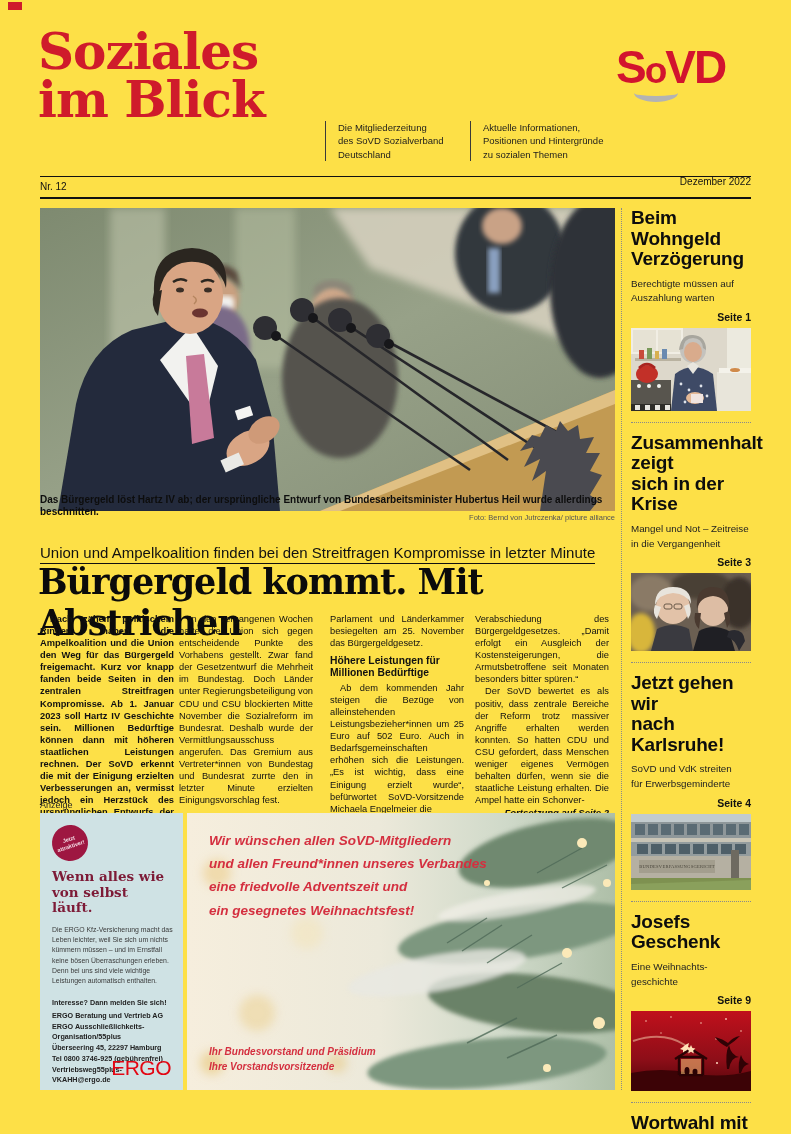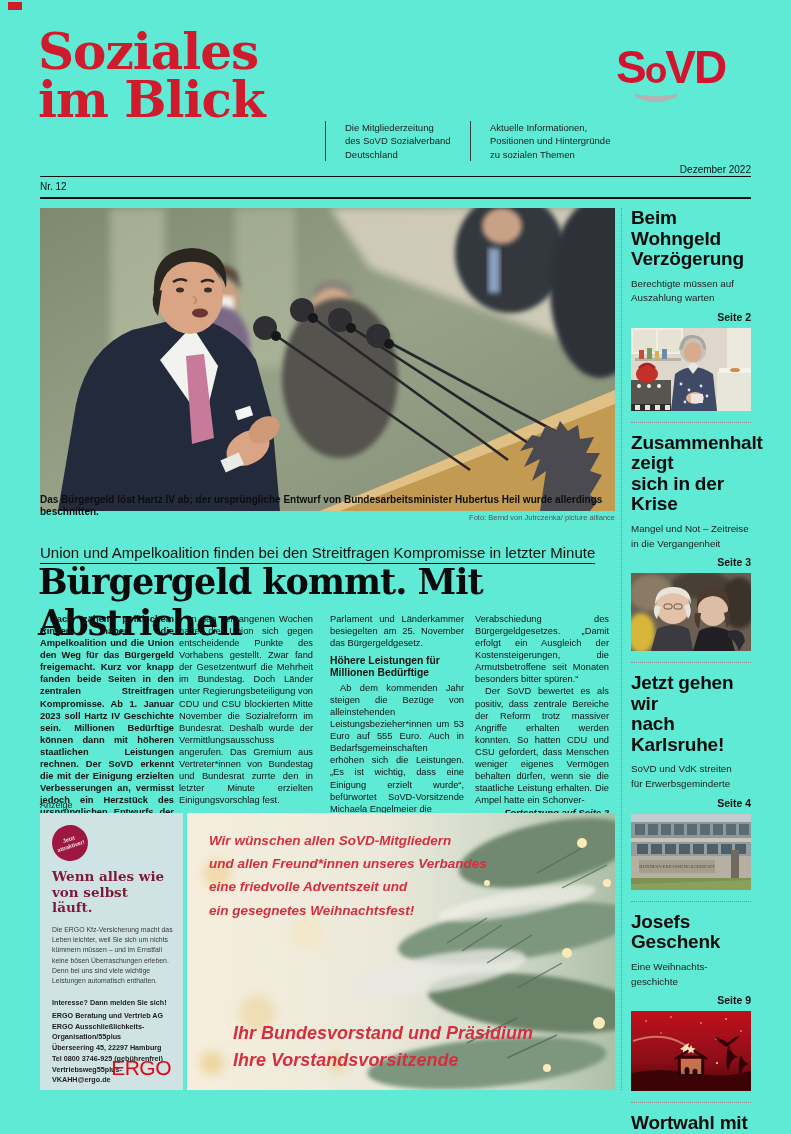--- a/index.html
+++ b/index.html
@@ -1,37 +1,37 @@
 <!DOCTYPE html>
 <html><head>
 <meta charset="utf-8">
 <style>
   * { margin:0; padding:0; box-sizing:border-box; }
   html,body { background:#e8e8e8; }
   body { font-family:"Liberation Sans", sans-serif; }
-  .page { position:relative; width:791px; height:1134px; background:#5eead4; margin:0 auto; overflow:hidden; }
+  .page { position:relative; width:791px; height:1134px; background:#fde047; margin:0 auto; overflow:hidden; }
   .abs { position:absolute; }
   .pre { white-space:pre-line; }
 
   
   .print-mark { left:8px; top:2px; width:14px; height:8px; background:#cf1b2b; }
   .masthead-title { left:38px; top:28px; font-family:"DejaVu Serif", serif; font-weight:bold;
                     font-size:50px; line-height:0.96; color:#cf1b2b; letter-spacing:-1px; }
   .info-col { top:121px; width:138px; font-size:9.5px; line-height:1.4; color:#1c1c1c; }
-  .info-col.lined { border-left:1px solid #3a3a3a; padding-left:19px; }
+  .info-col.lined { border-left:1px solid #3a3a3a; padding-left:12px; }
   .logo { left:616px; top:40px; color:#d2142e; font-weight:bold; letter-spacing:-2px; }
   .logo .big { font-size:46px; }
   .logo .small-o { font-size:37px; }
   .logo-swoosh { left:634px; top:84px; width:44px; height:18px; border-bottom:6px solid #b3b3b3; border-radius:50%; }
 
   
   .rule-top { left:40px; top:176px; width:711px; border-top:1px solid #111; }
   .rule-bottom { left:40px; top:197px; width:711px; border-top:2px solid #111; }
   .issue-no { left:40px; top:181px; font-size:10px; color:#111; }
-  .issue-date { top:164px; right:40px; font-size:10px; color:#111; }
+  .issue-date { top:176px; right:40px; font-size:10px; color:#111; }
 
   
   .main-photo { left:40px; top:208px; width:575px; height:303px; overflow:hidden; background:#8e987f; }
   .photo-credit { top:513px; left:40px; width:575px; text-align:right; font-size:7.5px; color:#555; }
   .lead-caption { top:494px; left:40px; width:575px; font-size:10px; font-weight:bold; color:#0d0d0d; line-height:1.2; }
   .kicker { top:544px; left:40px; font-size:15px; color:#111; border-bottom:1px solid #111; padding-bottom:2px; }
   .headline { top:561px; left:38px; width:580px; font-family:"DejaVu Serif", serif; font-weight:bold;
               font-size:35px; color:#0b0b0b; letter-spacing:-1px; }
   .bcol { top:613px; width:134px; font-size:9.3px; line-height:1.3; color:#111; text-align:justify; }
   .bcol p { text-indent:10px; }
@@ -53,22 +53,22 @@
   .ad-cta { margin-top:11px; font-size:7.2px; font-weight:bold; color:#222; }
   .ad-contact { margin-top:4px; font-size:7.2px; font-weight:bold; line-height:1.5; color:#222; }
   .ad-logo { position:absolute; right:12px; bottom:10px; font-size:21px; font-weight:normal;
              color:#e30613; letter-spacing:-0.5px; }
 
   
   .greeting { left:187px; top:813px; width:512px; height:277px; overflow:hidden; }
   .greeting svg { position:absolute; left:0; top:0; }
   .greeting-message { position:absolute; left:22px; top:16px; width:290px; font-size:13.5px; font-weight:bold;
                       font-style:italic; color:#d42f3f; line-height:1.72; }
-  .greeting-signoff { position:absolute; left:22px; bottom:16px; font-size:18px; font-weight:bold;
-                      font-style:italic; color:#d42f3f; line-height:1.5;margin-left:24px; }
+  .greeting-signoff { position:absolute; left:22px; bottom:16px; font-size:10px; font-weight:bold;
+                      font-style:italic; color:#d42f3f; line-height:1.5; }
 
   
   .side-divider { left:621px; top:208px; height:882px; border-left:1px dotted #8a8a8a; }
   .sidebar { left:631px; top:208px; width:120px; }
   .side-item { margin-bottom:0; }
   .side-heading { font-size:19px; font-weight:bold; line-height:1.08; color:#0d0d0d; letter-spacing:-0.2px; }
   .side-sub { margin-top:7px; font-size:9.8px; line-height:1.5; color:#222; }
   .side-page { margin-top:5px; font-size:10.5px; font-weight:bold; color:#111; text-align:right; }
   .side-photo { margin-top:5px; width:120px; overflow:hidden; }
   .side-sep { border-top:1px dotted #8a8a8a; margin:11px 0 10px 0; }
@@ -178,21 +178,21 @@
 
   <div class="abs bcol lead-col" style="left:40px;">
     <p>Nach zähem politischem Ringen haben die Ampelkoalition und die Union den Weg für das Bürgergeld freigemacht. Kurz vor knapp fanden beide Seiten in den zentralen Streitfragen Kompromisse. Ab 1. Januar 2023 soll Hartz IV Geschichte sein. Millionen Bedürftige können dann mit höheren staatlichen Leistungen rechnen. Der SoVD erkennt die mit der Einigung erzielten Verbesserungen an, vermisst jedoch ein Herzstück des ursprünglichen Entwurfs der Sozialreform.</p>
   </div>
   <div class="abs bcol" style="left:179px;">
     <p>In den vergangenen Wochen hatte die Union sich gegen entscheidende Punkte des Vorhabens gestellt. Zwar fand der Gesetzentwurf die Mehrheit im Bundestag. Doch Länder unter Regierungsbeteiligung von CDU und CSU blockierten Mitte November die Sozialreform im Bundesrat. Deshalb wurde der Vermittlungsausschuss angerufen. Das Gremium aus Vertreter*innen von Bundestag und Bundesrat zurrte den in letzter Minute erzielten Einigungsvorschlag fest.</p>
   </div>
   <div class="abs bcol" style="left:330px;">
     <p class="noindent">Parlament und Länderkammer besiegelten am 25. November das Bürgergeldgesetz.</p>
     <div class="subhead">Höhere Leistungen für Millionen Bedürftige</div>
-    <p>Ab dem kommenden Jahr steigen die Bezüge von alleinstehenden Leistungsbezieher*innen um 53 Euro auf 555 Euro. Auch in Bedarfsgemeinschaften erhöhen sich die Leistungen. „Es ist wichtig, dass eine Einigung erzielt wurde“, befürwortet SoVD-Vorsitzende Michaela Engelmeier die</p>
+    <p>Ab dem kommenden Jahr steigen die Bezüge von alleinstehenden Leistungsbezieher*innen um 25 Euro auf 502 Euro. Auch in Bedarfsgemeinschaften erhöhen sich die Leistungen. „Es ist wichtig, dass eine Einigung erzielt wurde“, befürwortet SoVD-Vorsitzende Michaela Engelmeier die</p>
   </div>
   <div class="abs bcol" style="left:475px;">
     <p class="noindent">Verabschiedung des Bürgergeldgesetzes. „Damit erfolgt ein Ausgleich der Kostensteigerungen, die Armutsbetroffene seit Monaten besonders bitter spüren.“</p>
     <p>Der SoVD bewertet es als positiv, dass zentrale Bereiche der Reform trotz massiver Angriffe erhalten werden konnten. So hatten CDU und CSU gefordert, dass Menschen weniger eigenes Vermögen behalten dürfen, wenn sie die staatliche Leistung erhalten. Die Ampel hatte ein Schonver-</p>
     <div class="continuation">Fortsetzung auf Seite 2</div>
   </div>
 
   <div class="abs anzeige-label">Anzeige</div>
   <div class="abs ad">
     <div class="ad-badge pre">Jetzt
@@ -270,21 +270,21 @@
   </div>
 
   <div class="abs side-divider"></div>
   <div class="abs sidebar">
 
     <div class="side-item">
       <div class="side-heading pre">Beim Wohngeld
 Verzögerung</div>
       <div class="side-sub pre">Berechtigte müssen auf
 Auszahlung warten</div>
-      <div class="side-page">Seite 2</div>
+      <div class="side-page">Seite 1</div>
       <div class="side-photo" style="height:83px;">
         <svg width="120" height="83" viewBox="0 0 120 83">
           <rect width="120" height="83" fill="#ddd8cb"></rect>
           <rect x="0" y="0" width="52" height="26" fill="#f1eee4"></rect>
             <rect x="2" y="2" width="23" height="22" fill="#e6e2d4"></rect>
             <rect x="27" y="2" width="23" height="22" fill="#e6e2d4"></rect>
           <rect x="96" y="0" width="24" height="40" fill="#eceadf"></rect>
           <rect x="4" y="30" width="46" height="3" fill="#b9b2a0"></rect>
           <rect x="8" y="22" width="5" height="9" fill="#c84b3a"></rect>
             <rect x="16" y="20" width="5" height="11" fill="#7a9a5a"></rect>

